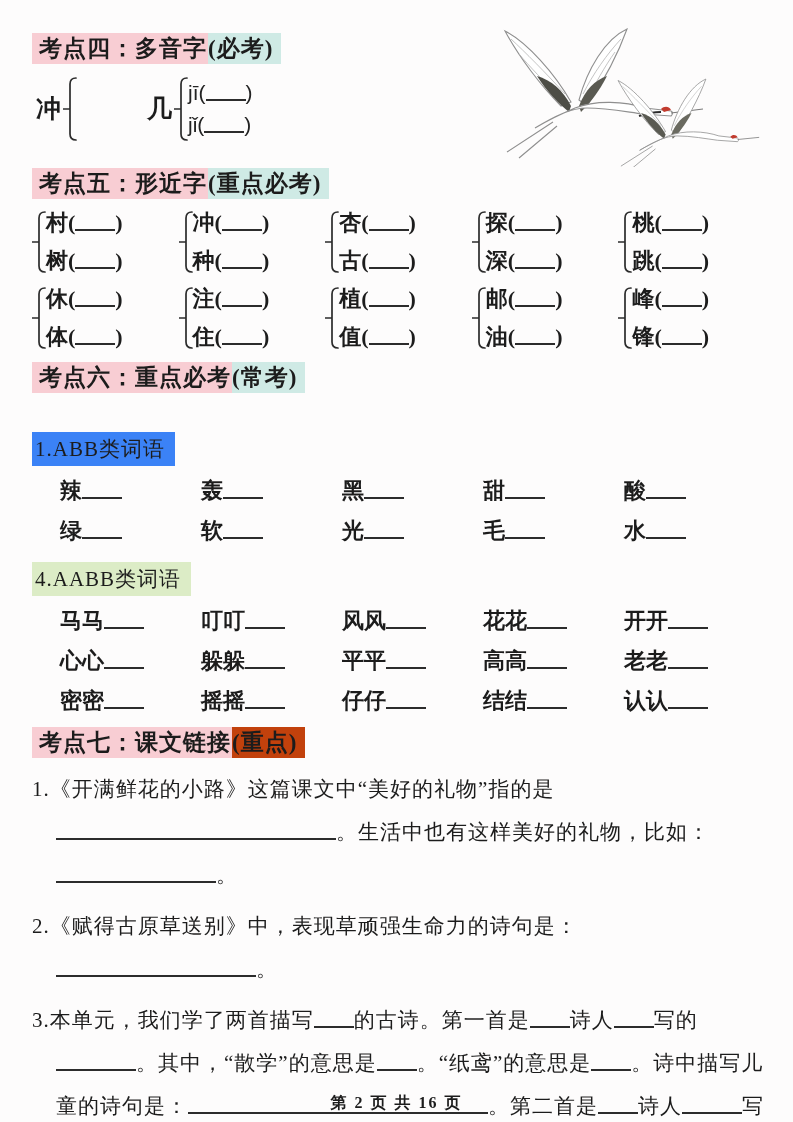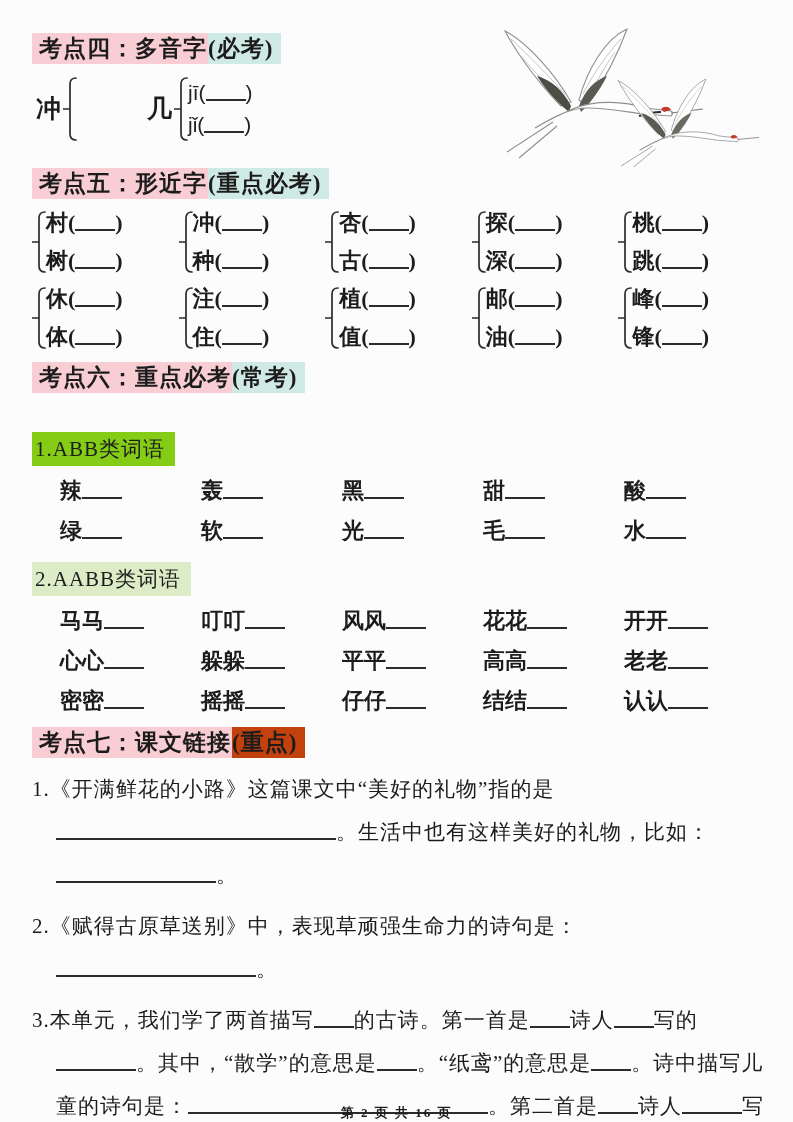--- a/index.html
+++ b/index.html
@@ -42,22 +42,22 @@
   
   .blank{display:inline-block;border-bottom:2px solid #2c2c2c;height:0.85em;
     margin-bottom:-1px;vertical-align:baseline;}
 
   
   .paras{margin-top:2px;}
   .para{font-size:21px;line-height:2.05;letter-spacing:1px;margin:0 0 8px 0;
     padding-left:24px;text-indent:-24px;font-weight:500;}
 
   
-  .footer{position:absolute;left:0;bottom:0;width:100%;text-align:center;
-    font-size:13px;letter-spacing:2px;font-weight:bold;}
+  .footer{position:absolute;left:0;bottom:8px;width:100%;text-align:center;
+    font-size:16px;letter-spacing:2px;font-weight:bold;}
 
   
   .cranes{position:absolute;top:22px;right:10px;width:310px;height:145px;pointer-events:none;}
 </style>
 </head>
 <body>
 
 <div class="page">
 
   <svg class="cranes" viewBox="0 0 310 145" aria-hidden="true">
@@ -208,34 +208,34 @@
             <span>峰(<span class="blank" style="width: 40px;"></span>)</span>
             <span>锋(<span class="blank" style="width: 40px;"></span>)</span>
           </div>
         </div>
       </div>
     </div>
 
   <div class="sec-head">
     <span class="t hl-pink" style="background: rgb(248, 205, 211);">考点六：重点必考</span><span class="g hl-cyan" style="background: rgb(207, 234, 229);">(常考)</span>
   </div>
-  <div><span class="label-green hl-green" style="background: #84cc16; margin-top: 28px;">1.ABB类词语</span></div>
+  <div><span class="label-green hl-green" style="background: #3b82f6; margin-top: 28px;">1.ABB类词语</span></div>
   <div class="word-grid" id="abb-grid">
       <span class="word-item">辣<span class="blank" style="width: 40px;"></span></span>
       <span class="word-item">轰<span class="blank" style="width: 40px;"></span></span>
       <span class="word-item">黑<span class="blank" style="width: 40px;"></span></span>
       <span class="word-item">甜<span class="blank" style="width: 40px;"></span></span>
       <span class="word-item">酸<span class="blank" style="width: 40px;"></span></span>
       <span class="word-item">绿<span class="blank" style="width: 40px;"></span></span>
       <span class="word-item">软<span class="blank" style="width: 40px;"></span></span>
       <span class="word-item">光<span class="blank" style="width: 40px;"></span></span>
       <span class="word-item">毛<span class="blank" style="width: 40px;"></span></span>
       <span class="word-item">水<span class="blank" style="width: 40px;"></span></span>
     </div>
-  <div><span class="label-green hl-green" style="background: rgb(220, 236, 198);">2.AABB类词语</span></div>
+  <div><span class="label-green hl-green" style="background: rgb(220, 236, 198);">4.AABB类词语</span></div>
   <div class="word-grid" id="aabb-grid">
       <span class="word-item">马马<span class="blank" style="width: 40px;"></span></span>
       <span class="word-item">叮叮<span class="blank" style="width: 40px;"></span></span>
       <span class="word-item">风风<span class="blank" style="width: 40px;"></span></span>
       <span class="word-item">花花<span class="blank" style="width: 40px;"></span></span>
       <span class="word-item">开开<span class="blank" style="width: 40px;"></span></span>
       <span class="word-item">心心<span class="blank" style="width: 40px;"></span></span>
       <span class="word-item">躲躲<span class="blank" style="width: 40px;"></span></span>
       <span class="word-item">平平<span class="blank" style="width: 40px;"></span></span>
       <span class="word-item">高高<span class="blank" style="width: 40px;"></span></span>

